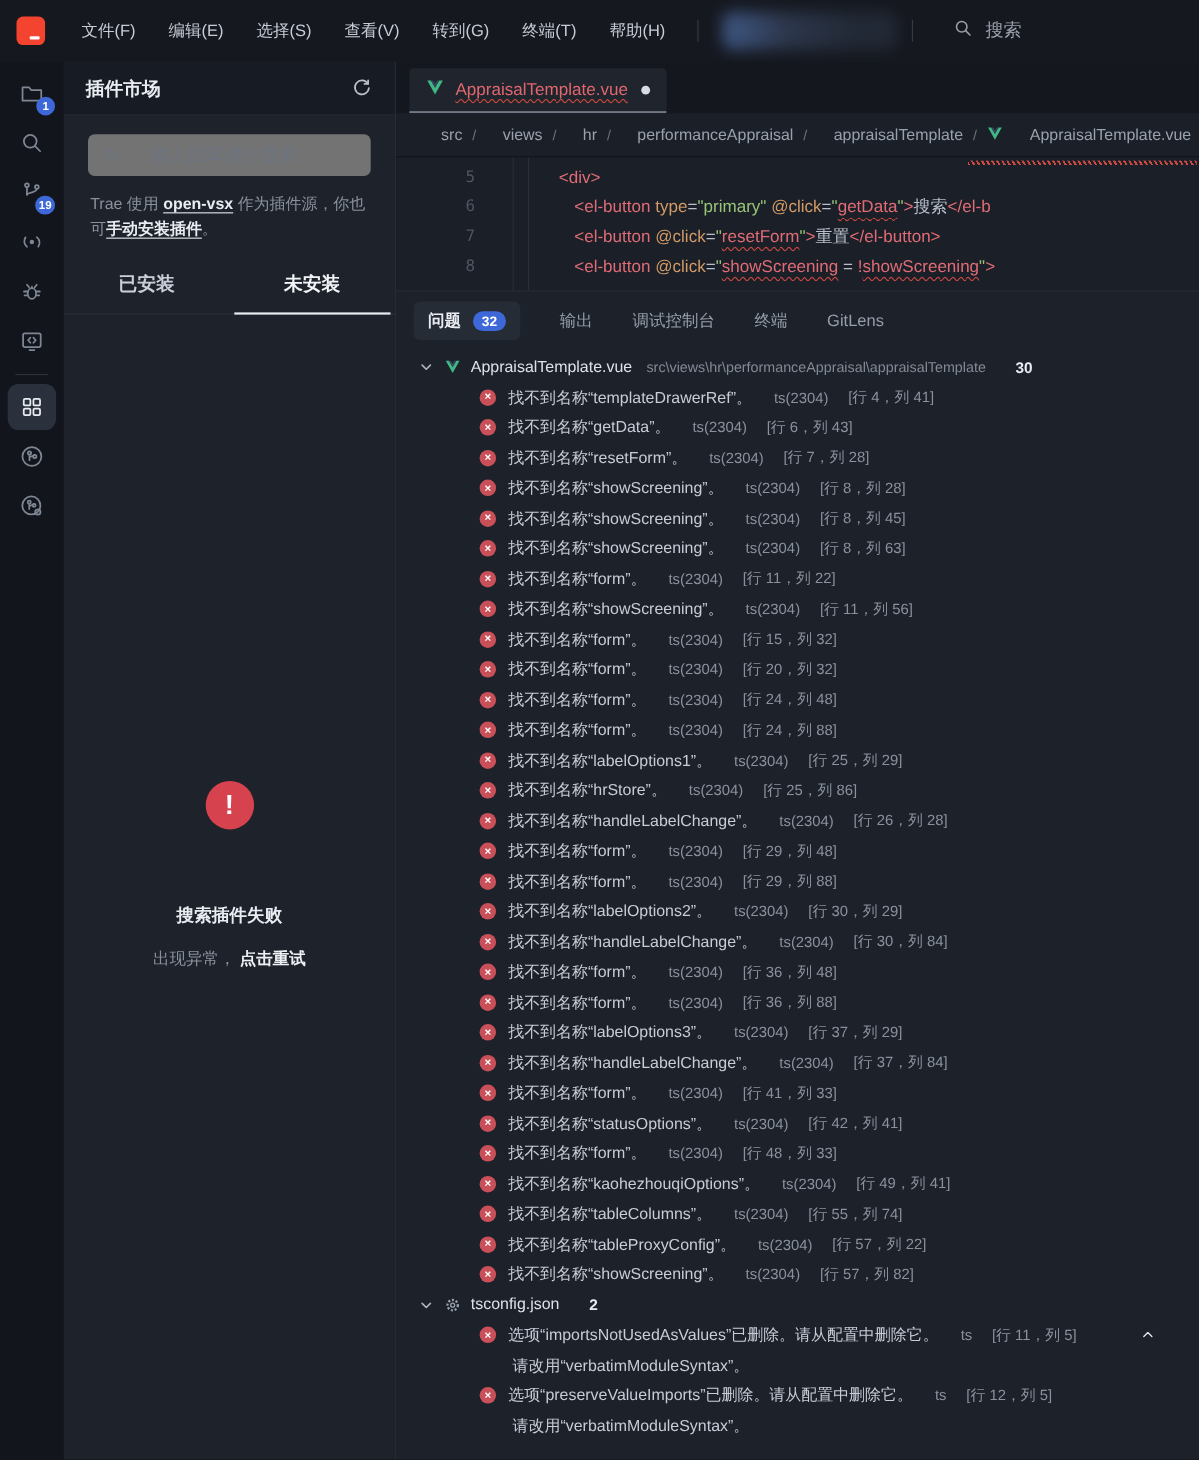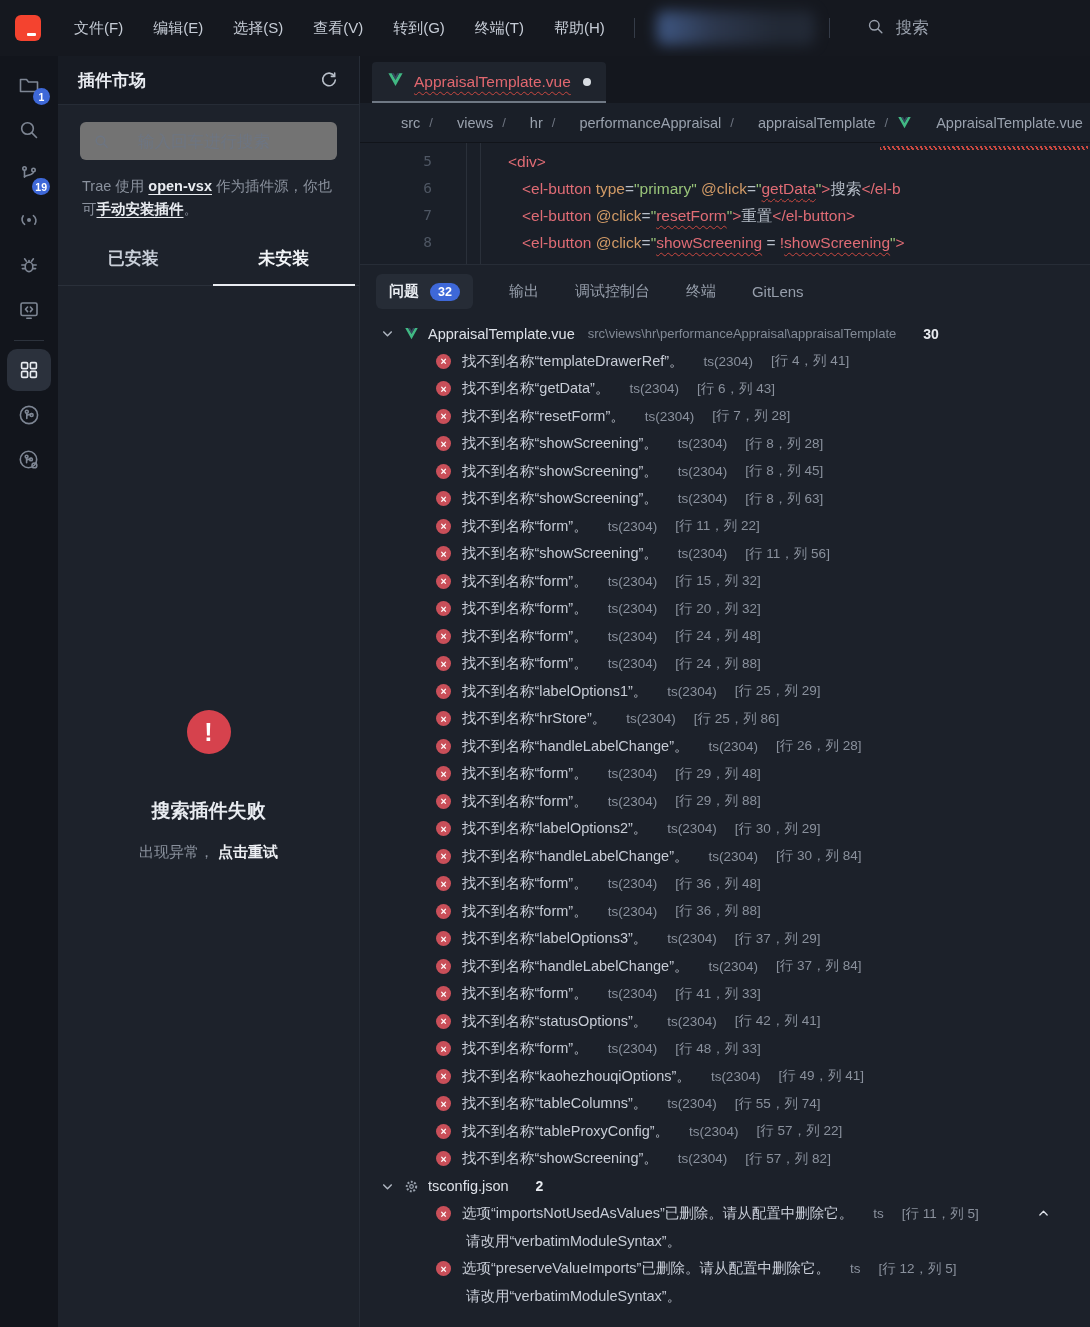--- a/index.html
+++ b/index.html
@@ -36,21 +36,21 @@
   .sb-search input{background:transparent;border:0;outline:0;color:#cfd4dc;font-size:16.5px;width:100%;}
   .sb-search input::placeholder{color:#6d7582;}
   .sb-info{margin:15px 24px 0;font-size:14.5px;line-height:1.6;color:#8a919d;}
   .sb-info .lnk{color:#e9ecf1;font-weight:700;text-decoration:underline;text-underline-offset:3px;cursor:pointer;}
   .sb-tabs{display:flex;margin-top:13px;border-bottom:1px solid #2a303a;}
   .sb-tab{flex:1;text-align:center;font-size:17px;font-weight:700;color:#c9cfd9;padding:13px 0 15px;position:relative;}
   .sb-tab.active{color:#f2f4f7;}
   .sb-tab.active::after{content:"";position:absolute;left:4px;right:4px;bottom:-1px;height:2px;background:#e9ecf1;}
   .sb-error{position:absolute;top:654px;left:0;right:0;text-align:center;}
   .err-circle{width:44px;height:44px;border-radius:50%;background:#d6424d;color:#fff;font-weight:700;font-size:25px;display:flex;align-items:center;justify-content:center;margin:0 auto;}
-  .sb-error .t1{margin-top:44px;font-size:19px;font-weight:700;color:#e9ecf1;}
+  .sb-error .t1{margin-top:68px;font-size:16px;font-weight:700;color:#e9ecf1;}
   .sb-error .t2{margin-top:19px;font-size:15px;color:#8a919d;}
   .sb-error .t2 b{color:#eef0f4;font-weight:700;margin-left:4px;cursor:pointer;}
 
   
   .editor{position:absolute;left:360px;top:56px;right:0;bottom:0;background:#1a1f28;}
   .tabstrip{height:47px;background:#14171e;display:flex;align-items:flex-end;padding-left:12px;}
   .tab{height:41px;background:#1f242d;display:flex;align-items:center;gap:10px;padding:0 15px;border-bottom:2px solid #6f7884;border-radius:4px 4px 0 0;}
   .tab svg{width:17px;height:17px;}
   .tab-label{color:#e1676f;font-size:15.5px;}
   .sq{text-decoration:underline;text-decoration-style:wavy;text-decoration-color:#c94840;text-decoration-thickness:1px;text-underline-offset:4px;text-decoration-skip-ink:none;}

